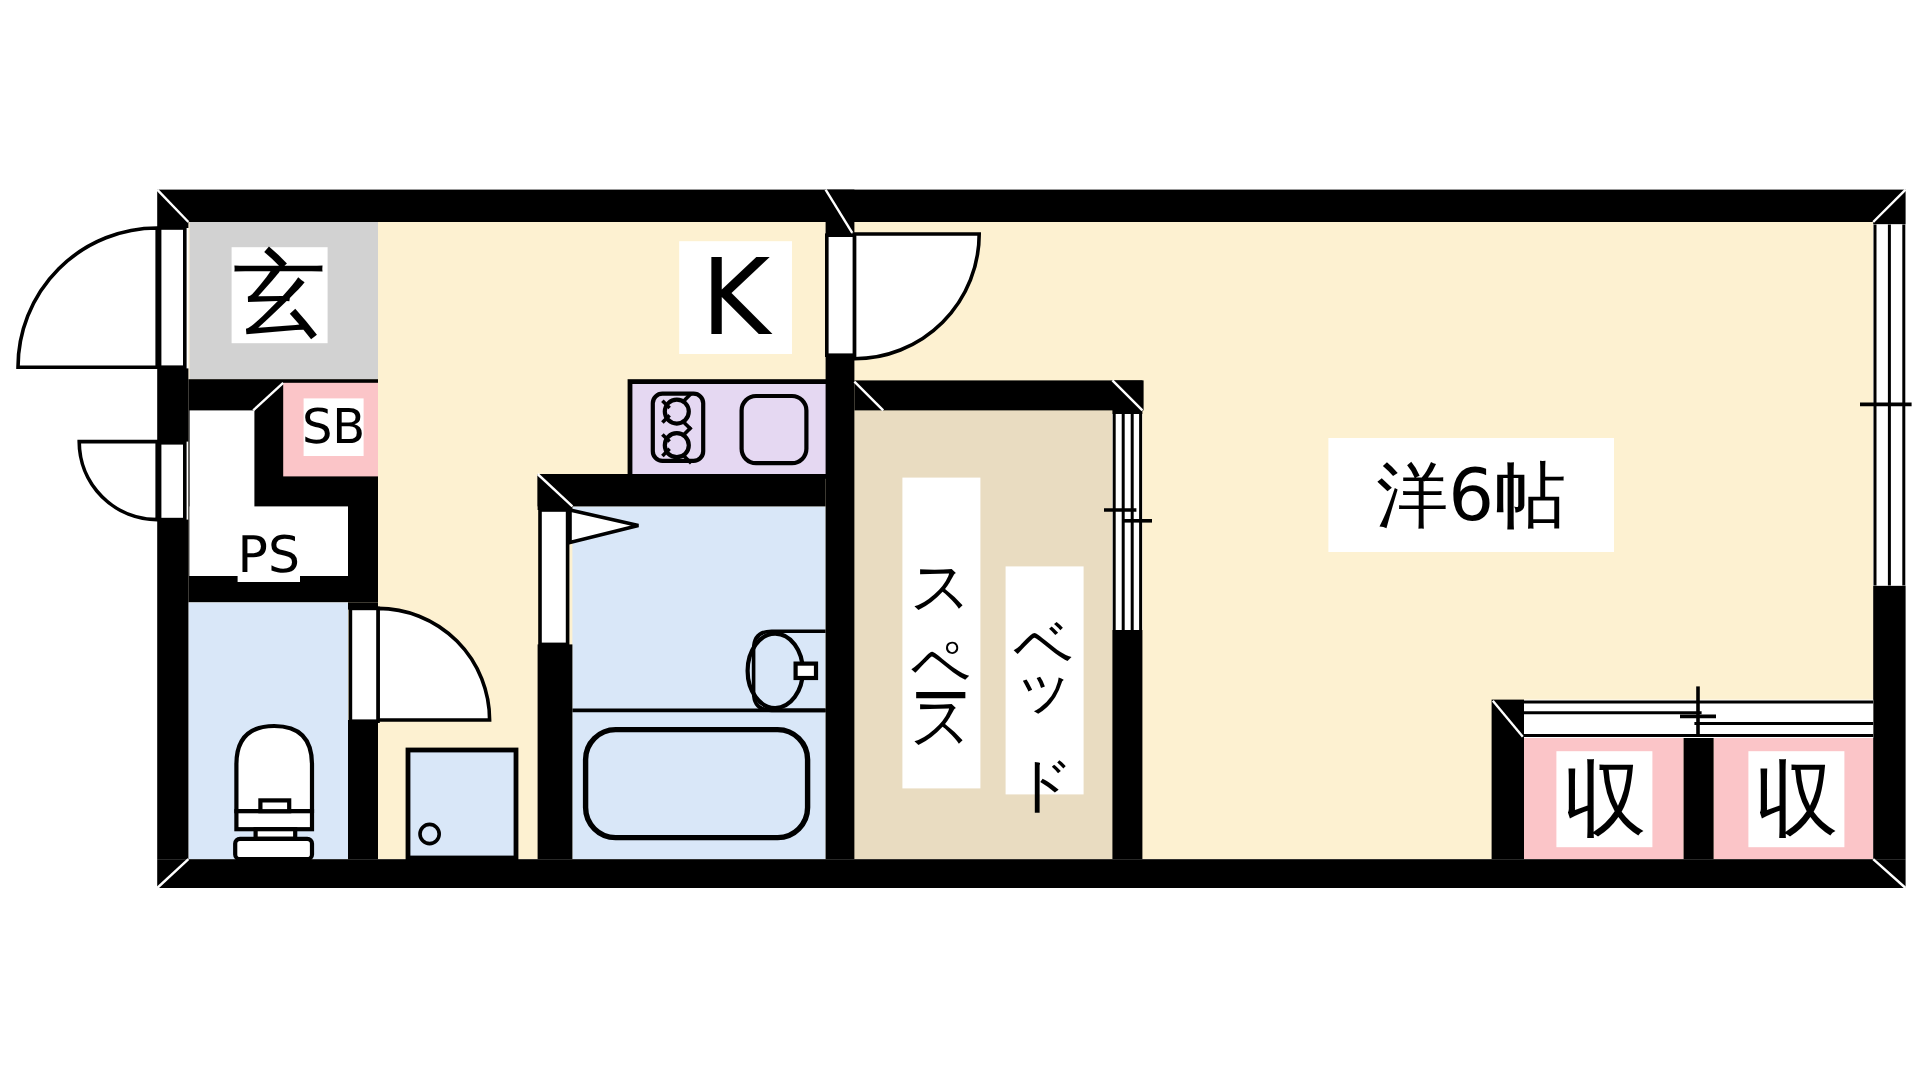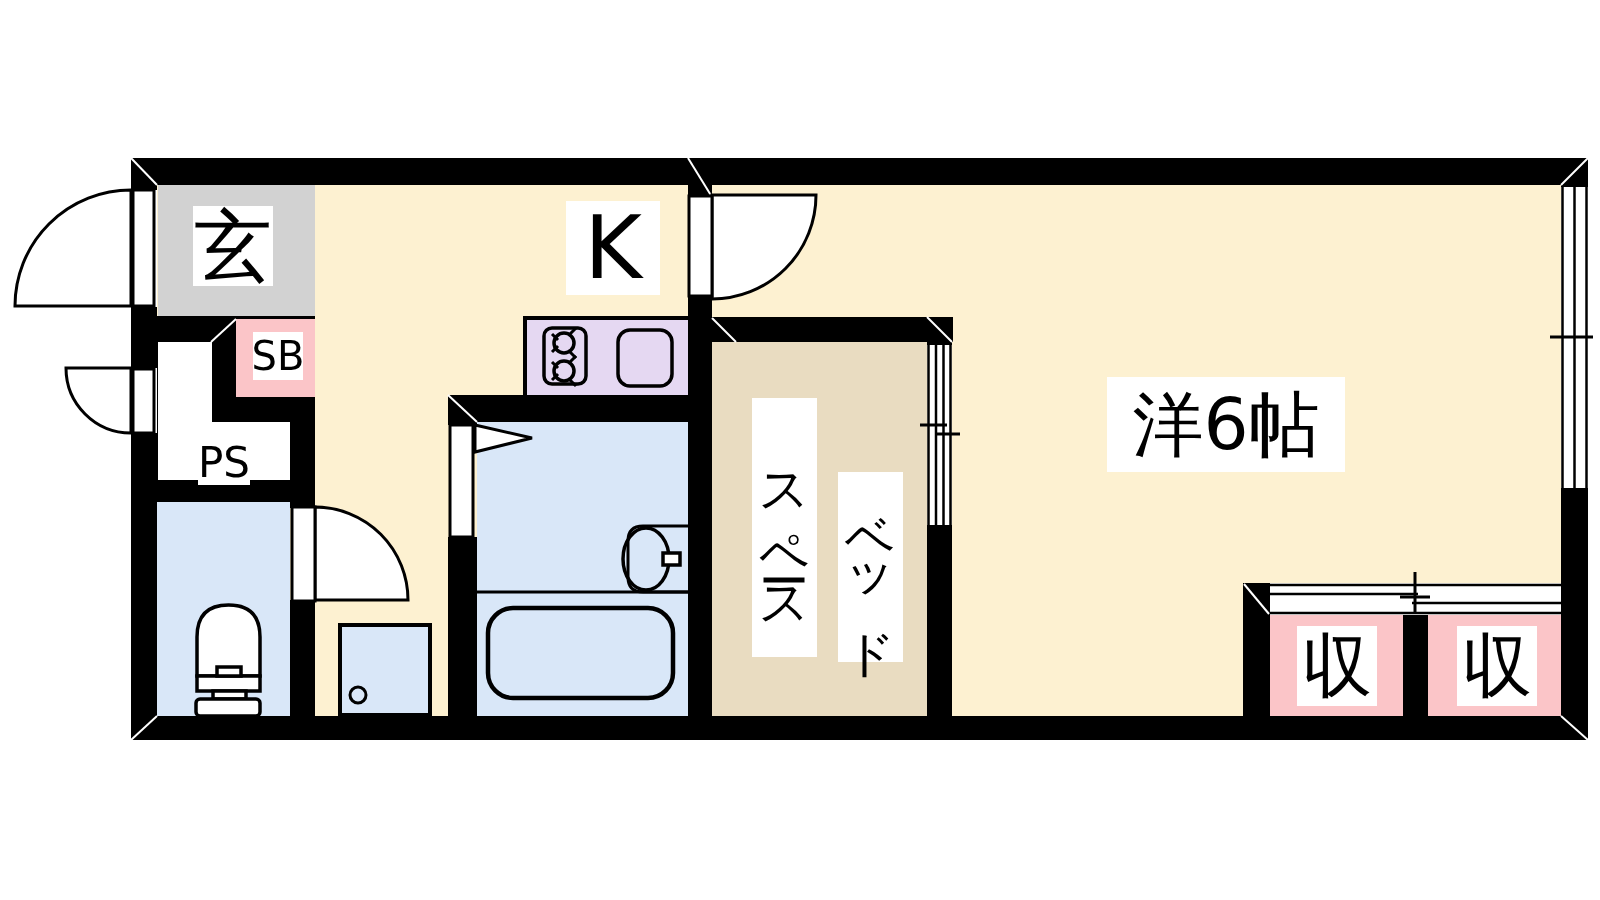--- a/index.html
+++ b/index.html
@@ -177,21 +177,21 @@
 </svg>
 
   <div class="label" style="left:193px;top:206px;width:80px;height:80px;font-size:78px;">玄</div>
 
   <div class="label" style="left:253px;top:332px;width:50px;height:48px;font-size:40px;text-align:center;">SB</div>
 
   <div class="label" style="left:198px;top:427px;width:52px;height:44px;font-size:42px;margin-top:14px;">PS</div>
 
   <div class="label" style="left:566px;top:201px;width:94px;height:94px;font-size:88px;">K</div>
 
-  <div class="label" style="left:1107px;top:365px;width:238px;height:95px;font-size:71px;margin-top:12px;">洋6帖</div>
+  <div class="label" style="left:1107px;top:365px;width:238px;height:95px;font-size:60px;">洋6帖</div>
 
   <div class="label vlabel" style="left:752px;top:398px;width:65px;height:259px;font-size:50px;">スペース</div>
 
   <div class="label vlabel" style="left:838px;top:472px;width:65px;height:190px;font-size:50px;">ベッド</div>
 
   <div class="label" style="left:1297px;top:626px;width:80px;height:80px;font-size:70px;">収</div>
 
   <div class="label" style="left:1457px;top:626px;width:80px;height:80px;font-size:70px;">収</div>
 </div>
 

